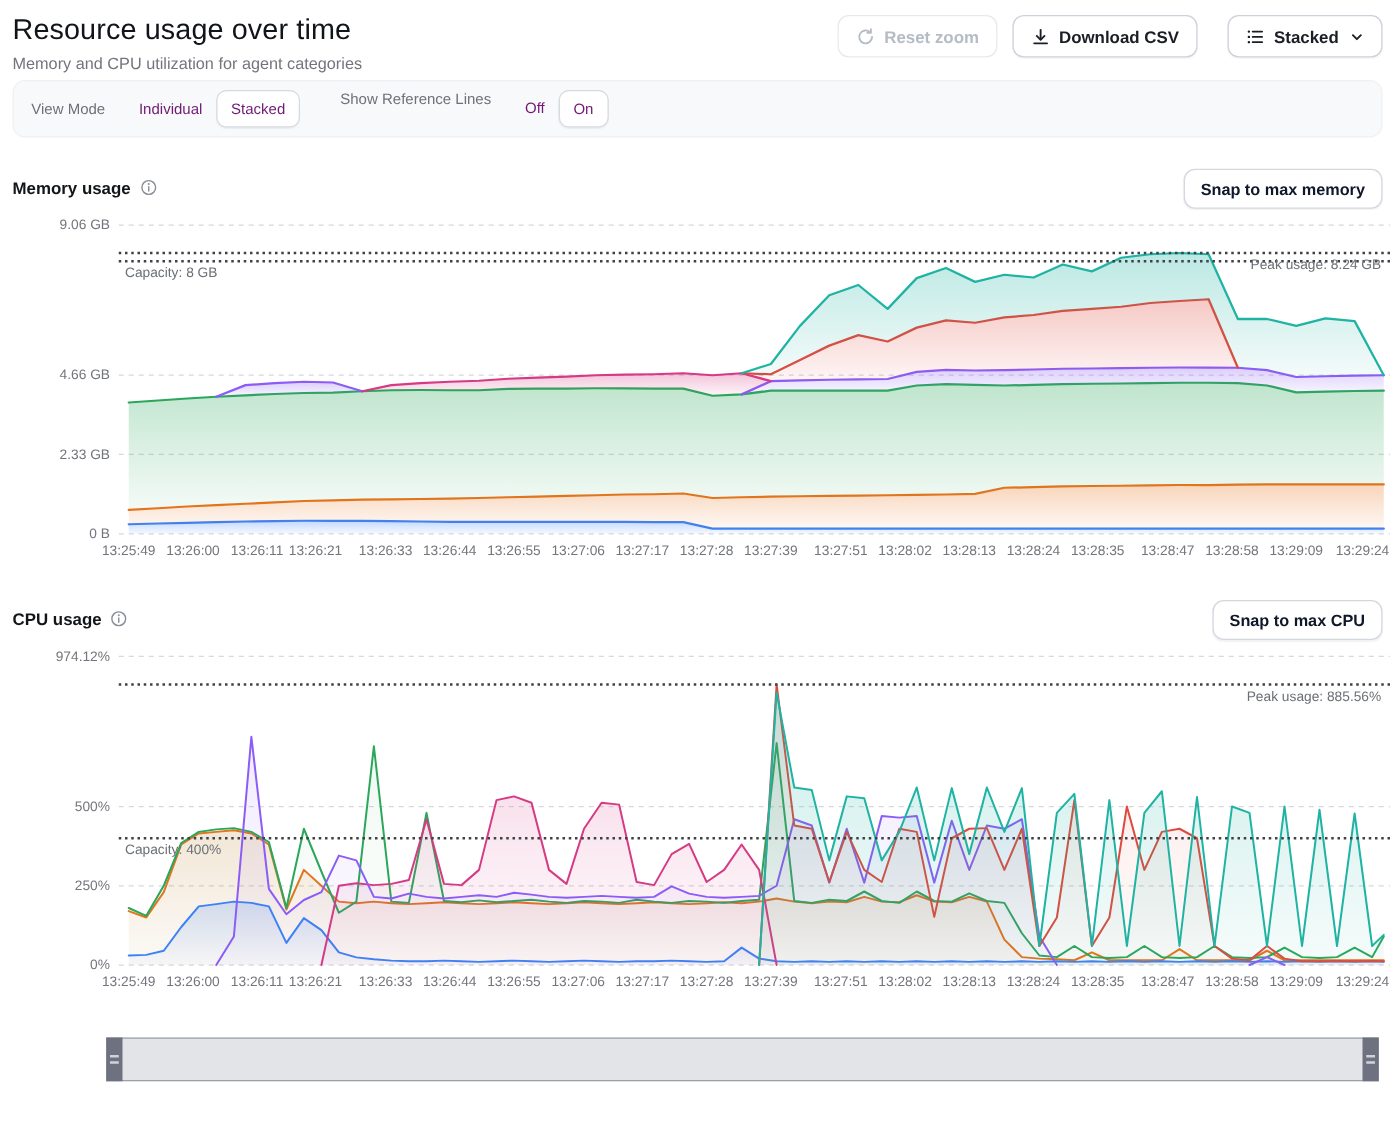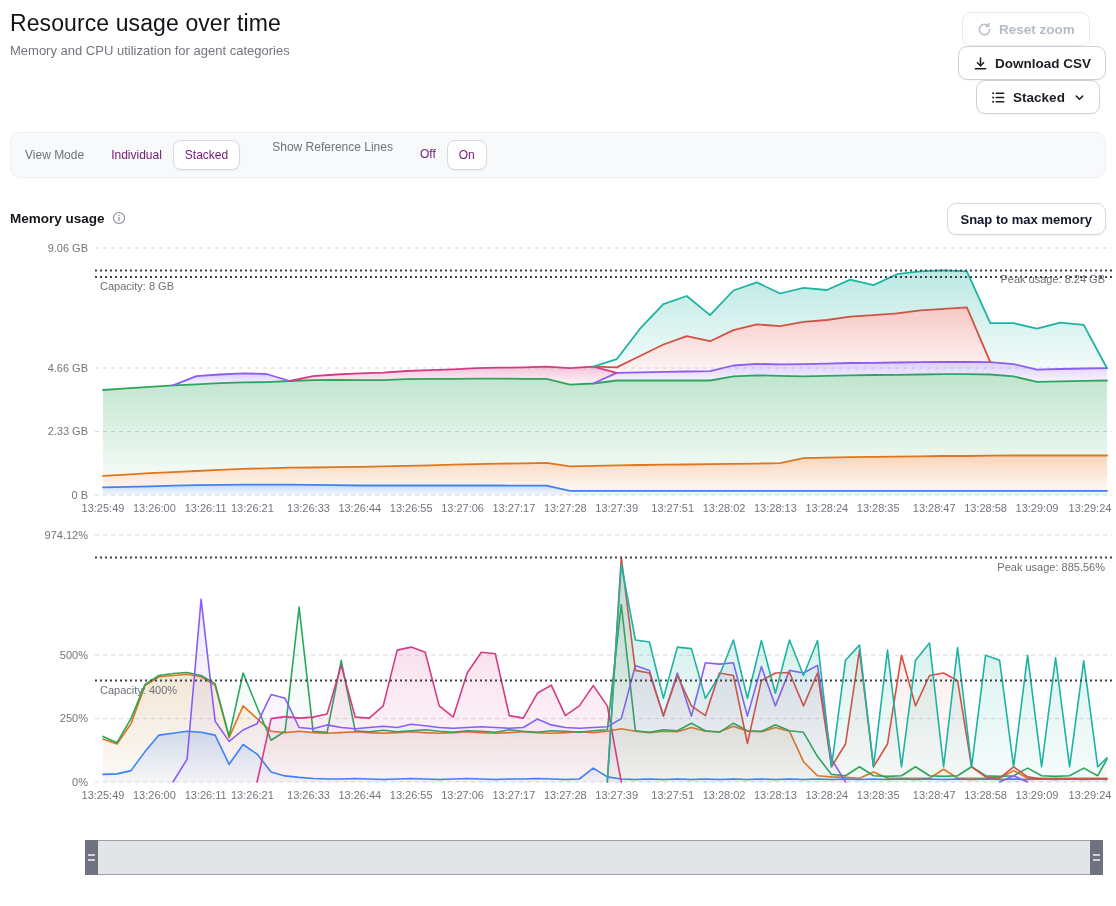--- a/index.html
+++ b/index.html
@@ -2,30 +2,30 @@
 <html><head>
 <meta charset="utf-8">
 <style>
   * { box-sizing: border-box; }
   body { margin:0; background:#ffffff; color:#18181b; font-family:"Liberation Sans", sans-serif; width:1116px; }
   .container { width:1116px; padding:8px 10px 20px 10px; position:relative; }
   
   .header { display:flex; justify-content:space-between; align-items:flex-start; }
   .page-title { font-size:23px; font-weight:400; letter-spacing:.1px; margin:2px 0 6px 0; color:#111418; }
   .page-subtitle { font-size:13px; color:#73757c; }
-  .header-actions { display:flex; align-items:center; margin-top:4px;flex-direction:column; }
+  .header-actions { display:flex; align-items:center; margin-top:4px; }
   .btn { display:inline-flex; align-items:center; gap:7px; background:#fff; border:1px solid #cdd2da;
          border-radius:9px; padding:0 14px; height:34px; font-size:13.5px; font-weight:700; color:#1b1e24;
          font-family:"Liberation Sans",sans-serif; cursor:pointer; box-shadow:0 1px 1px rgba(16,24,40,.04); }
   .btn.disabled { border-color:#e7e9ee; color:#b6bcc6; box-shadow:none; cursor:default; }
   .btn svg { display:block; }
   .chev { margin-left:2px; }
   .gap12 { margin-left:12px; } .gap24 { margin-left:24px; }
   
-  .controls { margin-top:18px; height:46px; background:#f8f9fa; border:1px solid #eef0f3; border-radius:10px;
+  .controls { margin-top:6px; height:46px; background:#f8f9fa; border:1px solid #eef0f3; border-radius:10px;
               display:flex; align-items:center; padding:0 14px; }
   .ctl-label { font-size:12px; color:#6d717a; margin-right:16px; }
   .ctl-opt { font-size:12px; color:#701a75; padding:7px 11px; border-radius:8px; cursor:pointer; }
   .ctl-opt.selected { background:#fff; border:1px solid #d5dae1; box-shadow:0 1px 1px rgba(16,24,40,.05); font-weight:400; }
   .ctl-group2 { margin-left:32px; display:flex; align-items:flex-start; }
   
   .section-head { display:flex; justify-content:space-between; align-items:center; margin-top:24px; height:34px; }
   .section-title { display:flex; align-items:flex-start; gap:7px; font-size:13.5px; font-weight:700; color:#131619; }
   .snap-btn { background:#fff; border:1px solid #d3d8df; border-radius:9px; padding:0 13px; height:32px;
               font-size:13px; font-weight:700; color:#0f172a; font-family:"Liberation Sans",sans-serif;
@@ -184,20 +184,33 @@
       <path d="M583.3 128.6L606.7 129.4L630.0 118.0L653.4 106.5L676.7 98.1L700.1 103.2L723.4 92.1L746.8 86.3L770.1 88.2L793.5 83.9L816.8 82.0L840.2 78.7L863.5 77.1L886.9 75.4L910.2 72.4L933.6 70.8L956.9 69.4L980.3 124.2L980.3 124.2L956.9 124.0L933.6 124.0L910.2 124.2L886.9 124.5L863.5 124.8L840.2 125.0L816.8 125.6L793.5 126.1L770.1 126.4L746.8 125.9L723.4 127.5L700.1 133.2L676.7 133.5L653.4 133.8L630.0 134.3L606.7 134.9L583.3 128.6Z" fill="url(#g0-5)" stroke="none"></path>
       <path d="M583.3 128.6L606.7 129.4L630.0 118.0L653.4 106.5L676.7 98.1L700.1 103.2L723.4 92.1L746.8 86.3L770.1 88.2L793.5 83.9L816.8 82.0L840.2 78.7L863.5 77.1L886.9 75.4L910.2 72.4L933.6 70.8L956.9 69.4L980.3 124.2" fill="none" stroke="#df4a3e" stroke-width="1.8" stroke-linejoin="round" stroke-linecap="round"></path>
       <path d="M583.3 128.6L606.7 121.2L630.0 90.7L653.4 66.2L676.7 58.0L700.1 77.1L723.4 52.5L746.8 44.4L770.1 55.5L793.5 49.8L816.8 52.0L840.2 41.6L863.5 47.1L886.9 36.2L910.2 33.4L933.6 32.4L956.9 33.4L980.3 85.2L1003.6 85.2L1027.0 90.7L1050.3 84.7L1073.7 86.9L1097.0 130.2L1097.0 130.2L1073.7 130.5L1050.3 131.0L1027.0 131.6L1003.6 126.1L980.3 124.2L956.9 69.4L933.6 70.8L910.2 72.4L886.9 75.4L863.5 77.1L840.2 78.7L816.8 82.0L793.5 83.9L770.1 88.2L746.8 86.3L723.4 92.1L700.1 103.2L676.7 98.1L653.4 106.5L630.0 118.0L606.7 129.4L583.3 128.6Z" fill="url(#g0-6)" stroke="none"></path>
       <path d="M583.3 128.6L606.7 121.2L630.0 90.7L653.4 66.2L676.7 58.0L700.1 77.1L723.4 52.5L746.8 44.4L770.1 55.5L793.5 49.8L816.8 52.0L840.2 41.6L863.5 47.1L886.9 36.2L910.2 33.4L933.6 32.4L956.9 33.4L980.3 85.2L1003.6 85.2L1027.0 90.7L1050.3 84.7L1073.7 86.9L1097.0 130.2" fill="none" stroke="#1eb3a2" stroke-width="1.8" stroke-linejoin="round" stroke-linecap="round"></path>
       <line x1="85" x2="1102" y1="38.9" y2="38.9" stroke="#3f4147" stroke-width="2" stroke-dasharray="2 3"></line>
       <text x="90" y="51.9" text-anchor="start" fill="#6b7076" font-size="11px">Capacity: 8 GB</text>
       <line x1="85" x2="1102" y1="32.4" y2="32.4" stroke="#3f4147" stroke-width="2" stroke-dasharray="2 3"></line>
       <text x="1095" y="45.4" text-anchor="end" fill="#6b7076" font-size="11px">Peak usage: 8.24 GB</text>
     </svg>
 
+  <div class="section-head">
+    <span class="section-title">
+      <span>CPU usage</span>
+      <span>
+        <svg width="14" height="14" viewBox="0 0 16 16" fill="none" stroke="#8a8f98" stroke-width="1.3">
+          <circle cx="8" cy="8" r="6.3"></circle>
+            <path d="M8 7.2v4" stroke-linecap="round"></path>
+            <path d="M8 4.8v.1" stroke-width="1.8" stroke-linecap="round"></path>
+        </svg>
+      </span>
+    </span>
+    <button class="snap-btn">Snap to max CPU</button>
+  </div>
   <svg class="chart" id="cpu-chart" width="1116" height="285" viewBox="0 0 1116 285">
       <defs>
         <linearGradient id="g1-0" x1="0" y1="0" x2="0" y2="1">
           <stop offset="0%" stop-color="#e8731a" stop-opacity="0.15"></stop>
           <stop offset="100%" stop-color="#e8731a" stop-opacity="0.03"></stop>
         </linearGradient>
         <linearGradient id="g1-1" x1="0" y1="0" x2="0" y2="1">
           <stop offset="0%" stop-color="#2aa75a" stop-opacity="0.07"></stop>
           <stop offset="100%" stop-color="#2aa75a" stop-opacity="0.01"></stop>
         </linearGradient>

